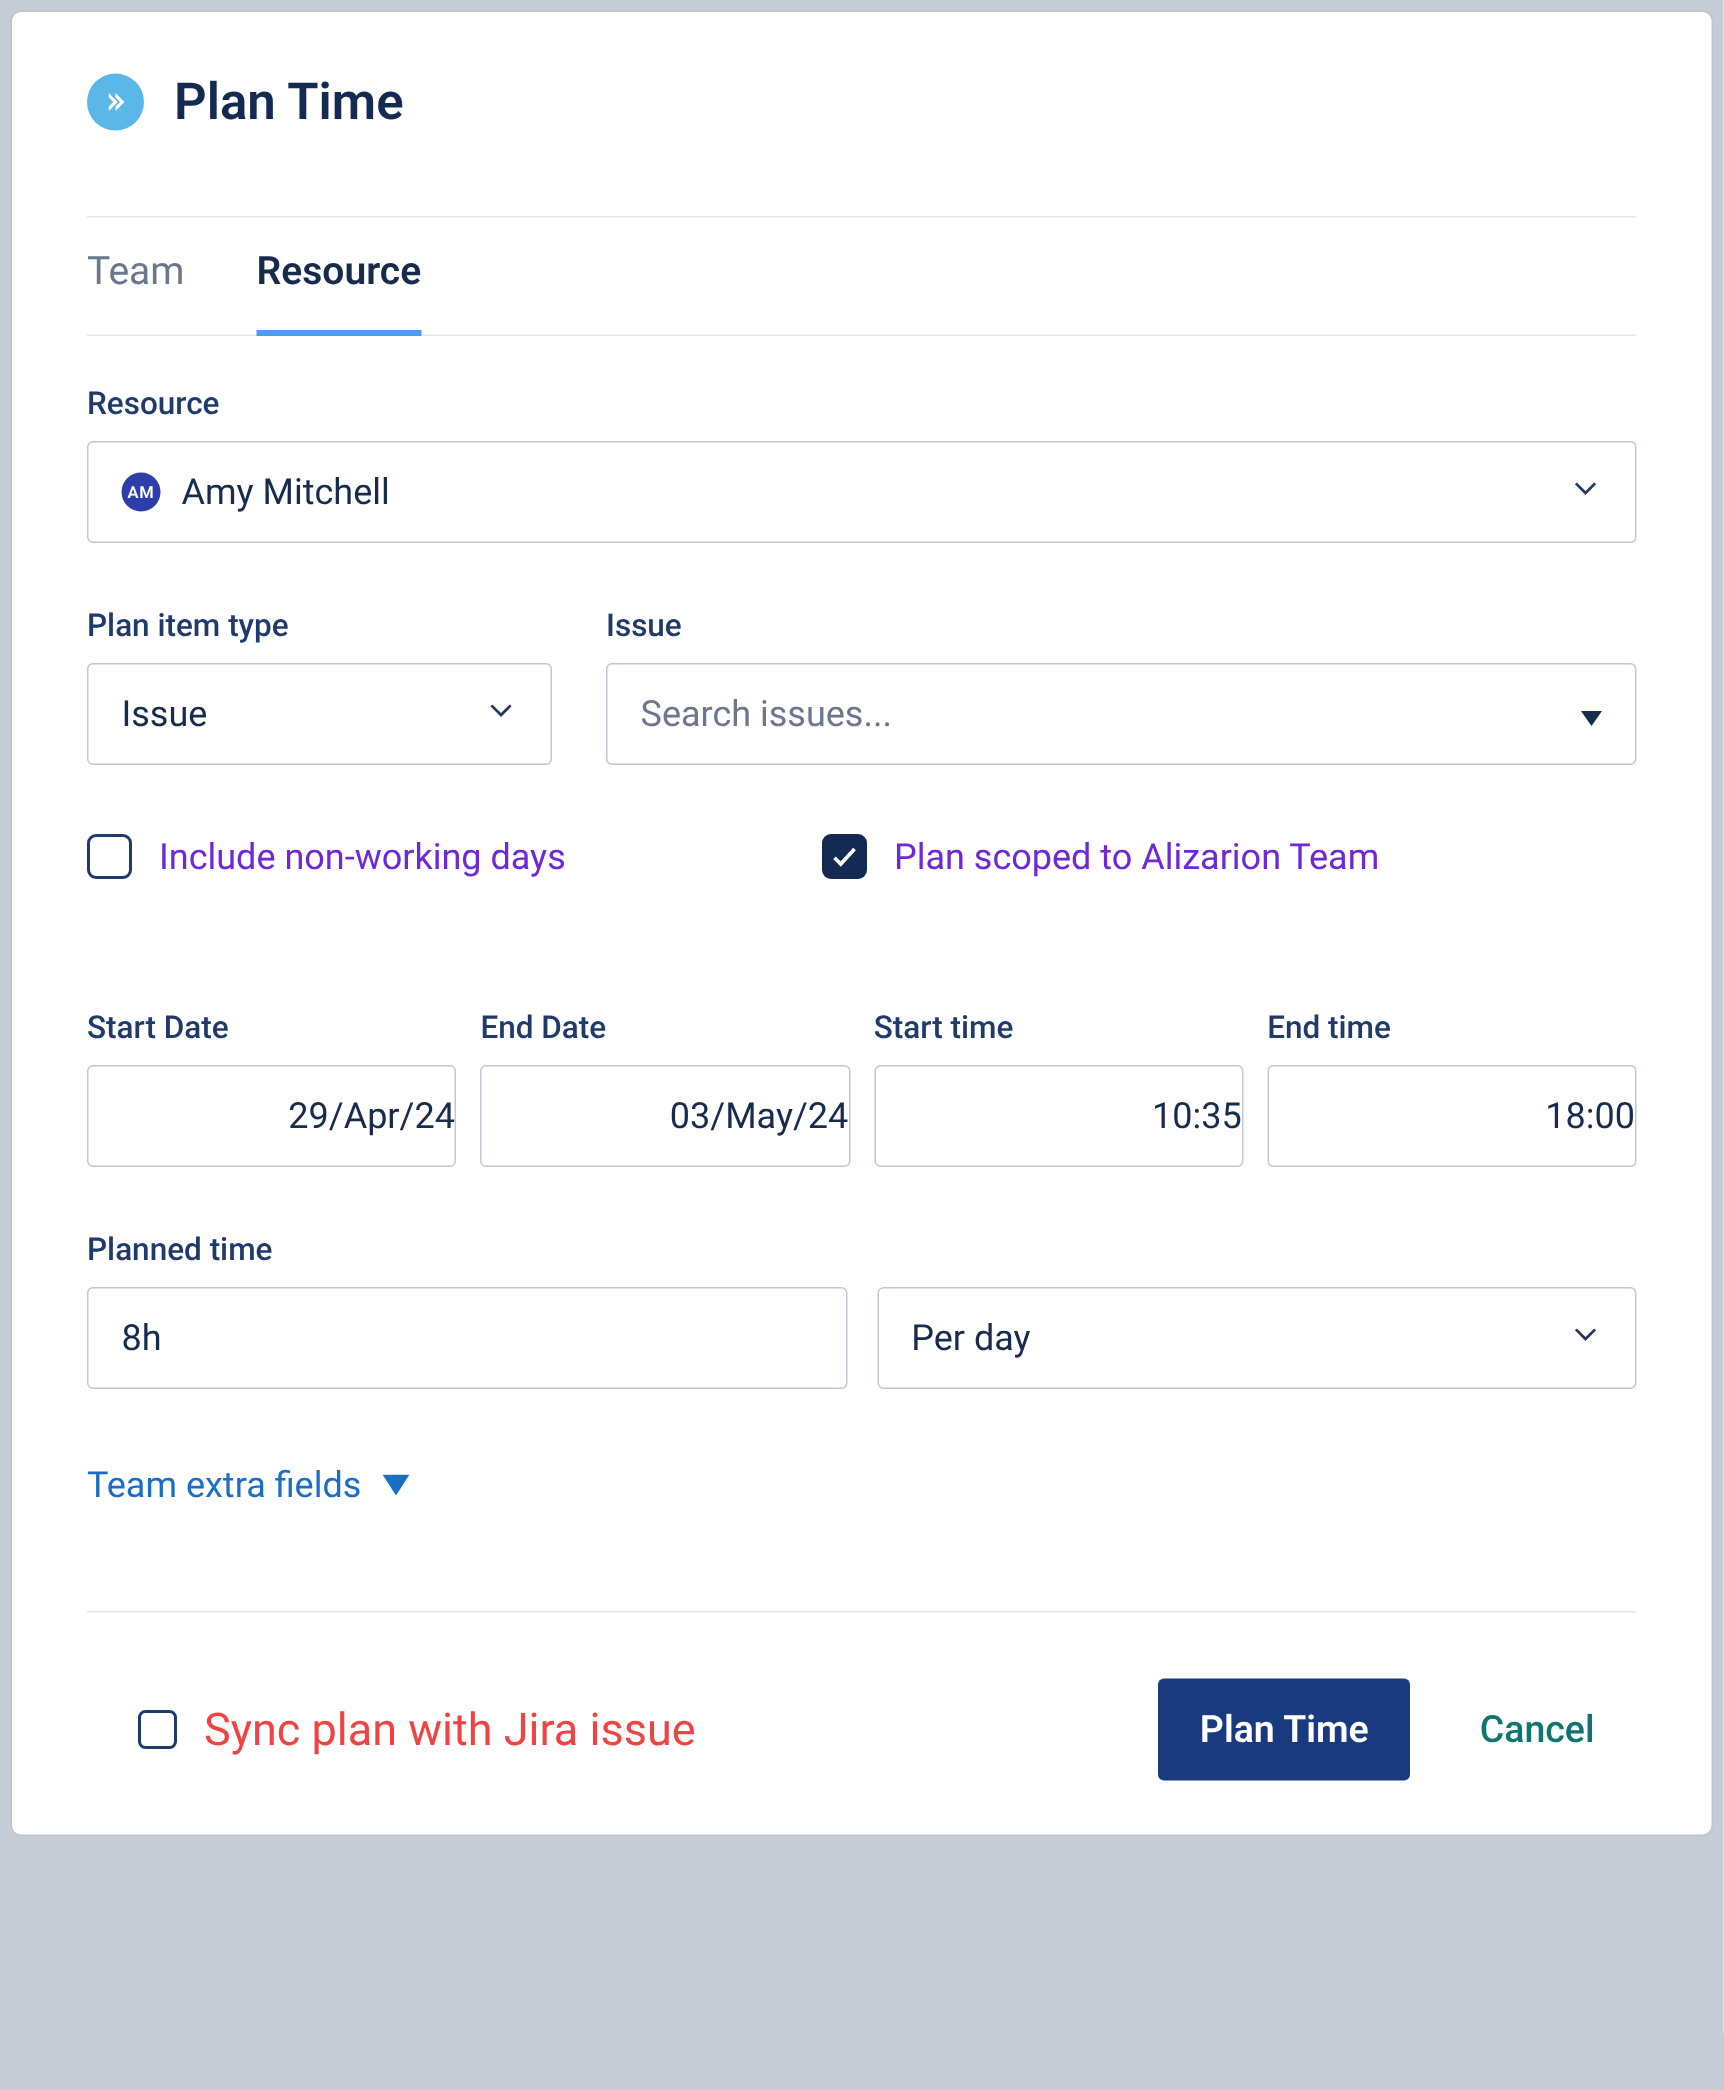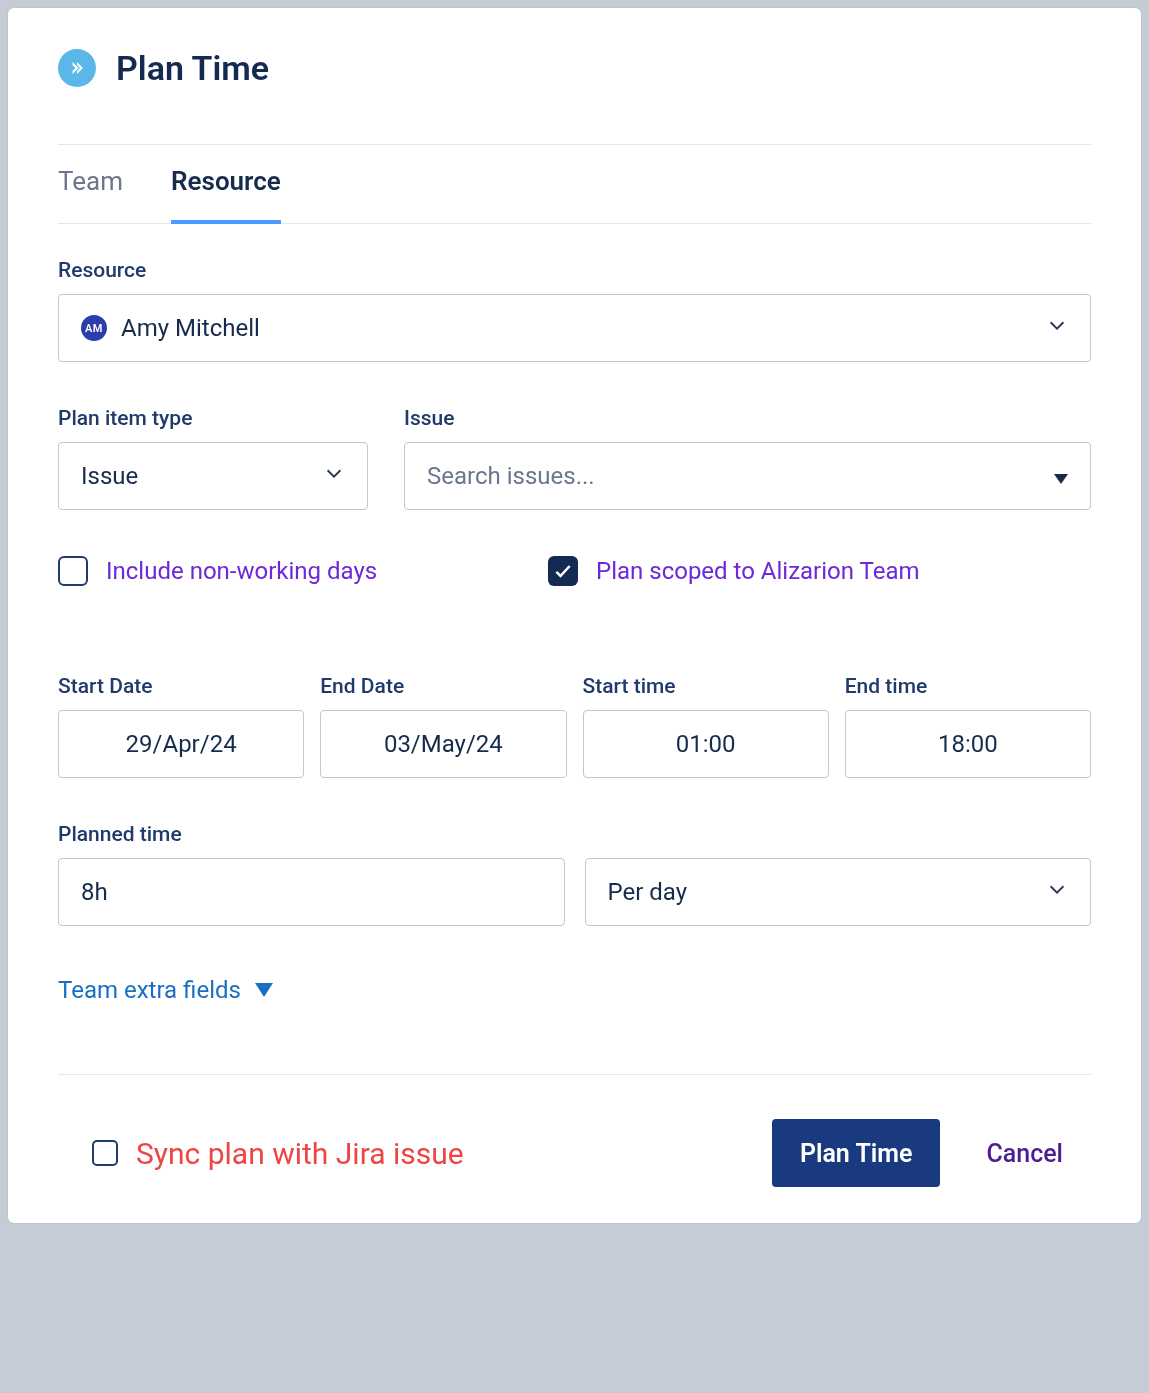--- a/index.html
+++ b/index.html
@@ -120,21 +120,21 @@
       flex-shrink: 0;
       display: flex; align-items: center; justify-content: center;
     }
     .checkbox.empty { border: 2.5px solid #1f3a6b; background: #fff; }
     .checkbox.checked { background: #152a52; }
     .checkbox.checked svg { width: 20px; height: 20px; stroke: #fff; stroke-width: 3; fill: none; }
     .checkbox.sm { width: 26px; height: 26px; border-radius: 5px; }
 
     .row-dates { padding-top: 88px; display: flex; gap: 16px; }
     .col-date, .col-time { flex: 1; }
-    .control.center { justify-content: center; padding: 0; }
+    .control.center { justify-content: flex-end; padding: 0; }
 
     .row-planned {
       padding-top: 44px;
       display: flex;
       gap: 20px;
     }
     .col-planned, .col-per { flex: 1; }
     .col-per { display: flex; align-items: flex-end; }
 
     .extra {
@@ -162,21 +162,21 @@
     .btn {
       height: 68px;
       padding: 0 28px;
       font-size: 25px;
       border-radius: 4px;
       cursor: pointer;
       display: flex; align-items: center; justify-content: center;
       font-weight: 600;
     }
     .btn.primary { background: #1a3a80; color: #fff; }
-    .btn.link { background: transparent; color: #4c1d95; font-weight: 500; text-align: right; }
+    .btn.link { background: transparent; color: #0f766e; font-weight: 500; text-align: right; }
   </style>
 </head>
 <body>
 
 <div class="dialog">
 
   <div class="header">
     <div class="header-icon">
       <svg viewBox="0 0 24 24">
           <path d="M6 4l8 8-8 8v-4l4-4-4-4V4zm6 0l8 8-8 8v-4l4-4-4-4V4z"></path>
@@ -252,21 +252,21 @@
       </div>
       <div class="col-date">
         <span class="field-label">End Date</span>
         <div class="control center">
           <span>03/May/24</span>
         </div>
       </div>
       <div class="col-time">
         <span class="field-label">Start time</span>
         <div class="control center">
-          <span>01:00</span>
+          <span>10:35</span>
         </div>
       </div>
       <div class="col-time">
         <span class="field-label">End time</span>
         <div class="control center">
           <span>18:00</span>
         </div>
       </div>
     </div>
 

